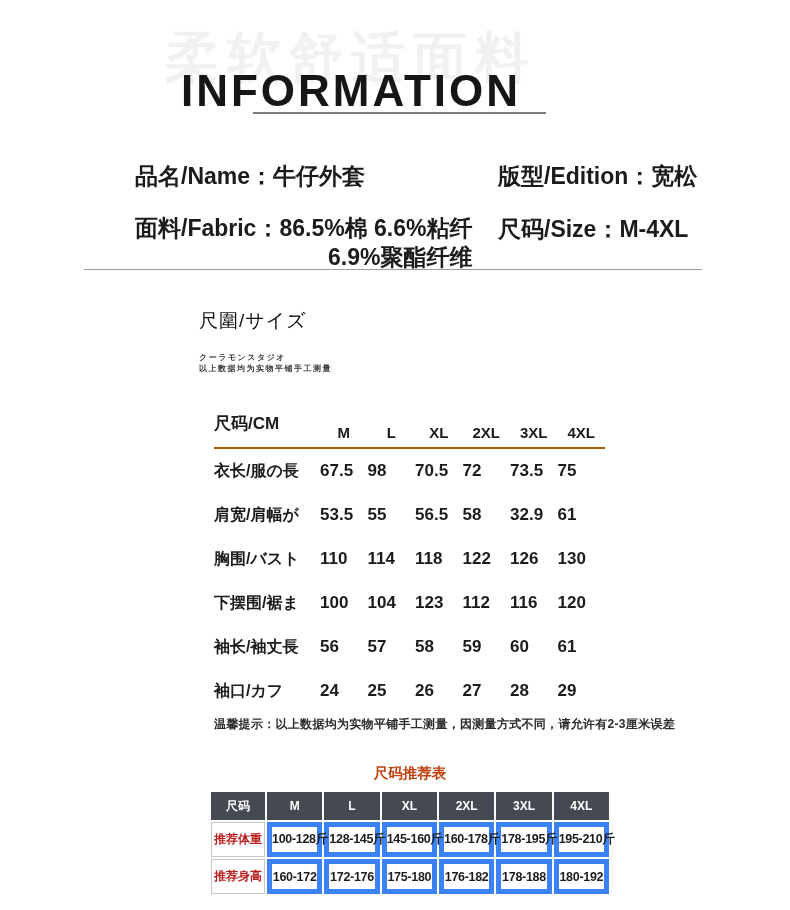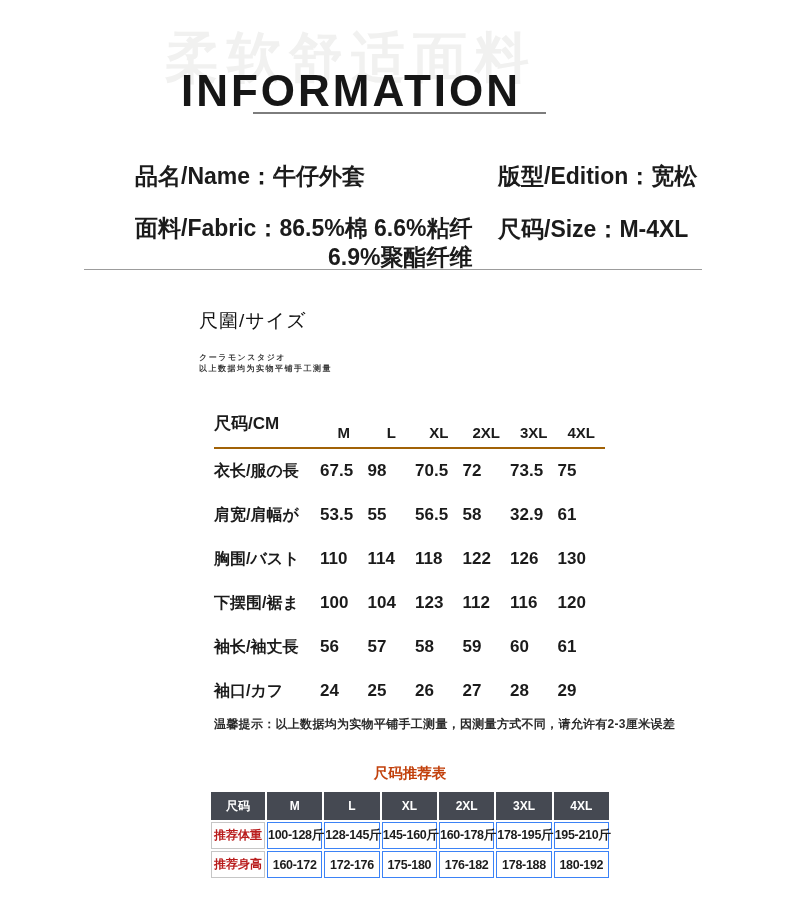--- a/index.html
+++ b/index.html
@@ -42,21 +42,21 @@
   .size-chart tbody td { font-size:17px; font-weight:700; padding:0; }
 
   .measure-note { position:absolute; left:214px; top:716px; font-size:12px; font-weight:700; color:#2a2a2a; letter-spacing:0.3px; white-space:nowrap; }
 
   .rec-title { position:absolute; left:209px; top:764px; width:402px; text-align:center; font-size:14.5px; font-weight:700; color:#c2410c; }
 
   table.rec-table { position:absolute; left:209px; top:790px; width:402px; border-collapse:separate; border-spacing:2px; table-layout:fixed; }
   .rec-table col.lbl { width:54px; }
   .rec-table thead th { background:#454952; color:#ffffff; font-size:12px; font-weight:700; height:28px; padding:0; text-align:center; }
   .rec-table tbody th { border:1px solid #c6c6c6; font-size:12px; font-weight:700; height:25px; text-align:center; color:#b91c1c; padding:0; }
-  .rec-table tbody td { border:1px solid #3b82f6; font-size:12.5px; font-weight:700; height:25px; text-align:center; color:#1c1c1c; letter-spacing:-0.3px; padding:0; white-space:nowrap; }
+  .rec-table tbody td { border:5px solid #3b82f6; font-size:12.5px; font-weight:700; height:25px; text-align:center; color:#1c1c1c; letter-spacing:-0.3px; padding:0; white-space:nowrap; }
 </style>
 </head>
 <body>
 
 <div class="page">
 
   <div class="watermark">柔软舒适面料</div>
 
   <div class="info-title">INFORMATION</div>
   <div class="title-underline"></div>

